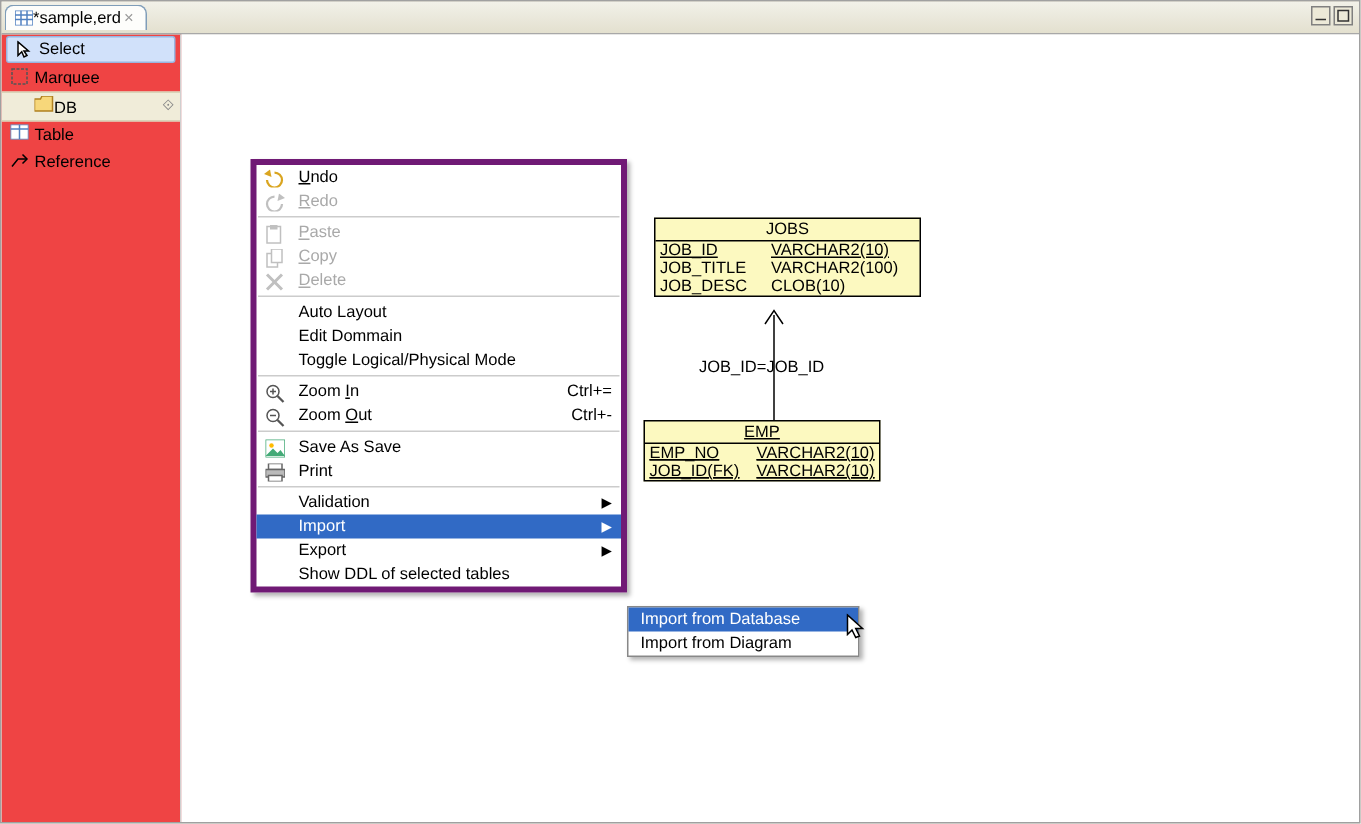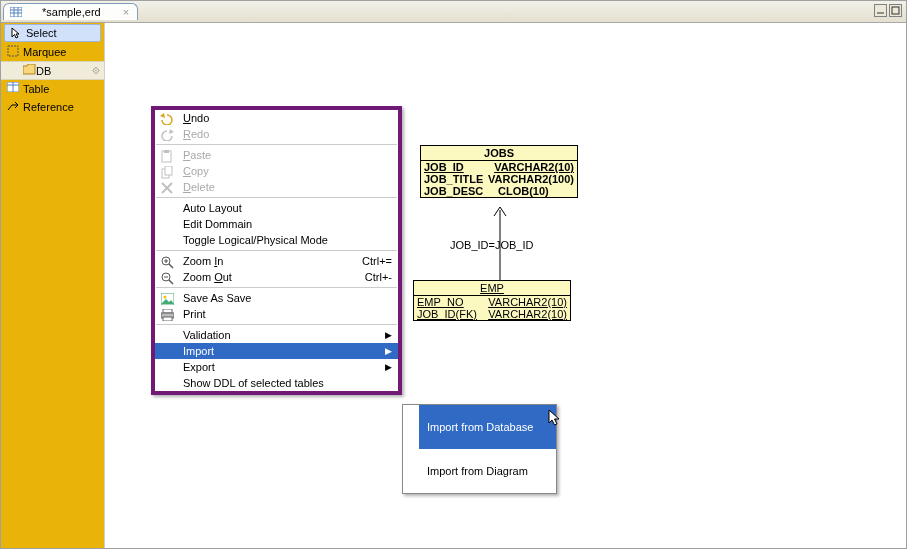--- a/index.html
+++ b/index.html
@@ -1,27 +1,27 @@
 <!DOCTYPE html>
 <html><head>
 <meta charset="utf-8">
 <style>
   * { box-sizing: border-box; margin: 0; padding: 0; font-family: Tahoma, Arial, sans-serif; font-size: 11px; }
   body { width: 907px; height: 549px; background: #ece9d8; border: 1px solid #a0a0a0; display: flex; flex-direction: column; }
   
   .tabbar { height: 22px; background: linear-gradient(#f2f1e9, #e3e0cf); border-bottom: 1px solid #a8a8a8; display: flex; align-items: center; padding-left: 2px; position: relative; }
-  .tab { background: #fdfdfb; border: 1px solid #7f9db9; border-bottom: none; border-radius: 6px 6px 0 0; padding: 2px 8px 2px 6px; display: flex; align-items: center; gap: 20px; }
+  .tab { background: #fdfdfb; border: 1px solid #7f9db9; border-bottom: none; border-radius: 6px 6px 0 0; padding: 2px 8px 2px 6px; display: flex; align-items: center; gap: 0; }
   .tab-icon { width: 12px; height: 10px; display: inline-block; }
   .tab-close { color: #999; margin-left: 2px; }
   .minmax { position: absolute; right: 4px; top: 3px; display: flex; gap: 2px; }
   .mm { width: 13px; height: 13px; border: 1px solid #808080; background: #ece9d8; }
   
   .main { flex: 1; display: flex; background: #fff; }
   
-  .palette { width: 104px; background: #eab308; border-right: 1px solid #cfcfcf; }
+  .palette { width: 120px; background: #ef4444; border-right: 1px solid #cfcfcf; }
   .pal-item { padding: 3px 6px 3px 22px; position: relative; cursor: default; }
   .pal-item .pi-icon { position: absolute; left: 6px; top: 2px; width: 12px; height: 12px; }
   .pal-sel { background: #d1e1fa; border: 1px solid #99b5e0; margin: 1px 3px; padding: 2px 5px 2px 21px; border-radius: 2px; }
   .pal-header { background: #f0ecd9; border-top: 1px solid #d8d4b8; border-bottom: 1px solid #d8d4b8; padding: 2px 6px 2px 22px; position: relative; display: flex; align-items: flex-end; }
   .pal-header .pin { position: absolute; right: 4px; top: 3px; color: #888; font-size: 10px; }
   
   .canvas { flex: 1; position: relative; background: #fff; }
   
   .erd-table { position: absolute; background: #fcf9c0; border: 1px solid #000; }
   .erd-title { text-align: center; border-bottom: 1px solid #000; font-size: 11px; padding: 1px 4px; }
@@ -36,21 +36,21 @@
   .cm-item { padding: 2px 6px 2px 28px; position: relative; cursor: default; display: flex; align-items: center; }
   .cm-item.disabled { color: #a9a9a9; }
   .cm-sep { height: 1px; background: #ccc; margin: 2px 1px; }
   .cm-icon { position: absolute; left: 4px; top: 2px; width: 16px; height: 14px; display: flex; align-items: center; justify-content: center; }
   .cm-hint { margin-left: auto; }
   .cm-item.highlight { background: #316ac5; color: #fff; }
   .cm-arrow { margin-left: auto; font-size: 9px; }
   .underline-letter { text-decoration: underline; }
   
   .submenu { position: absolute; background: #fff; border: 1px solid #888; box-shadow: 2px 2px 3px rgba(0,0,0,0.3); width: 155px; }
-  .sm-item { padding: 16px 8px; cursor: default; margin-left: 16px; }
+  .sm-item { padding: 2px 8px; cursor: default; }
   .sm-item.highlight { background: #316ac5; color: #fff; }
   
   .cursor-ptr { position: absolute; width: 14px; height: 18px; }
 </style>
 </head>
 <body>
 
 <div class="tabbar">
   <div class="tab">
     <span class="tab-icon">
@@ -109,21 +109,21 @@
       <span class="pi-icon"><svg width="12" height="12">
             <path d="M1 10 L5 5 L11 5" fill="none" stroke="#000"></path>
             <path d="M8 2 L11 5 L8 8" fill="none" stroke="#000"></path>
           </svg></span>
       <span>Reference</span>
     </div>
   </div>
 
   <div class="canvas">
 
-    <div class="erd-table" style="left:315px; top:122px; width:158px;font-weight:bold;">
+    <div class="erd-table" style="left:315px; top:122px; width:178px;">
       <div class="erd-title">JOBS</div>
       <div class="erd-row">
           <span class="erd-col-name">JOB_ID</span>
           <span class="erd-col-type">VARCHAR2(10)</span>
         </div>
       <div class="erd-row nound">
           <span class="erd-col-name">JOB_TITLE</span>
           <span class="erd-col-type" style="text-decoration:none">VARCHAR2(100)</span>
         </div>
       <div class="erd-row nound">

